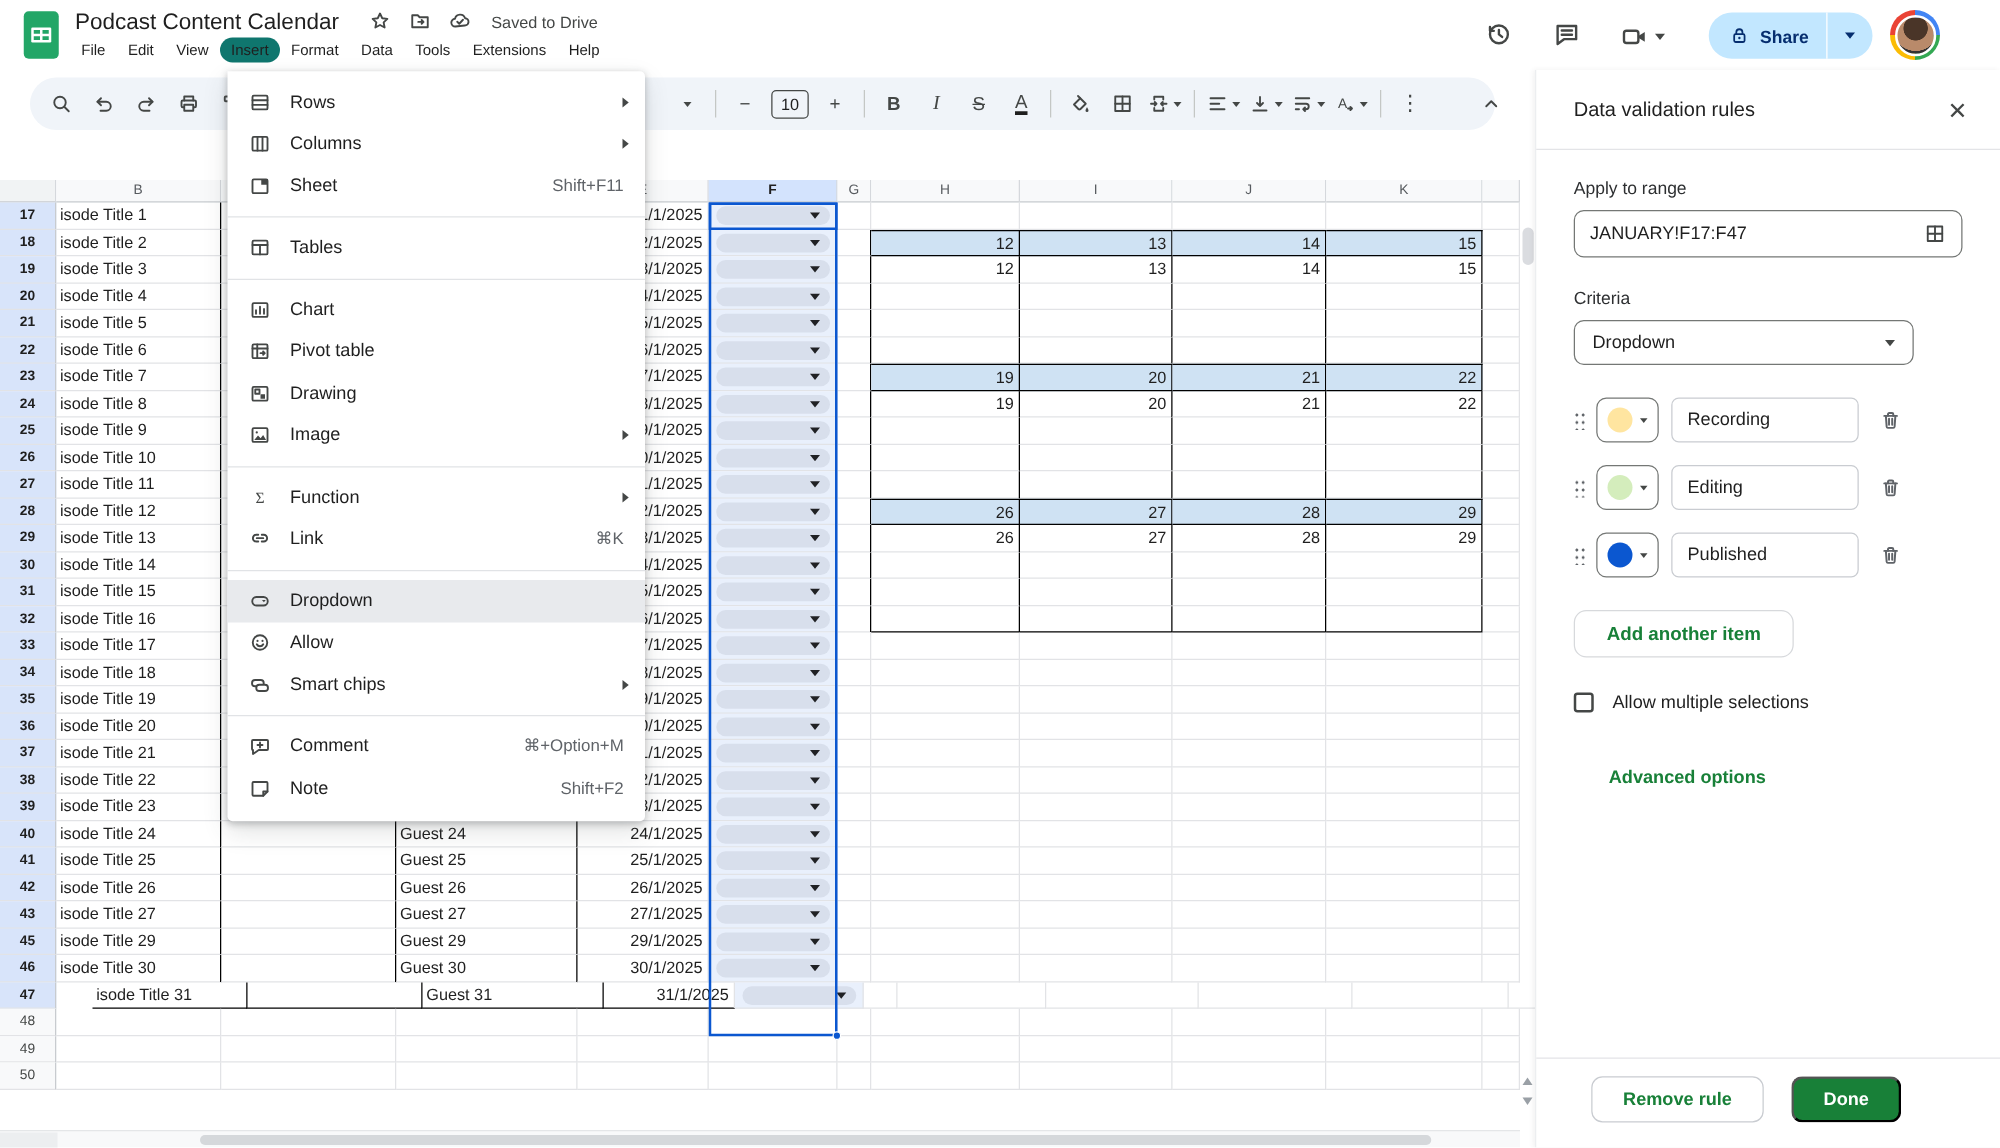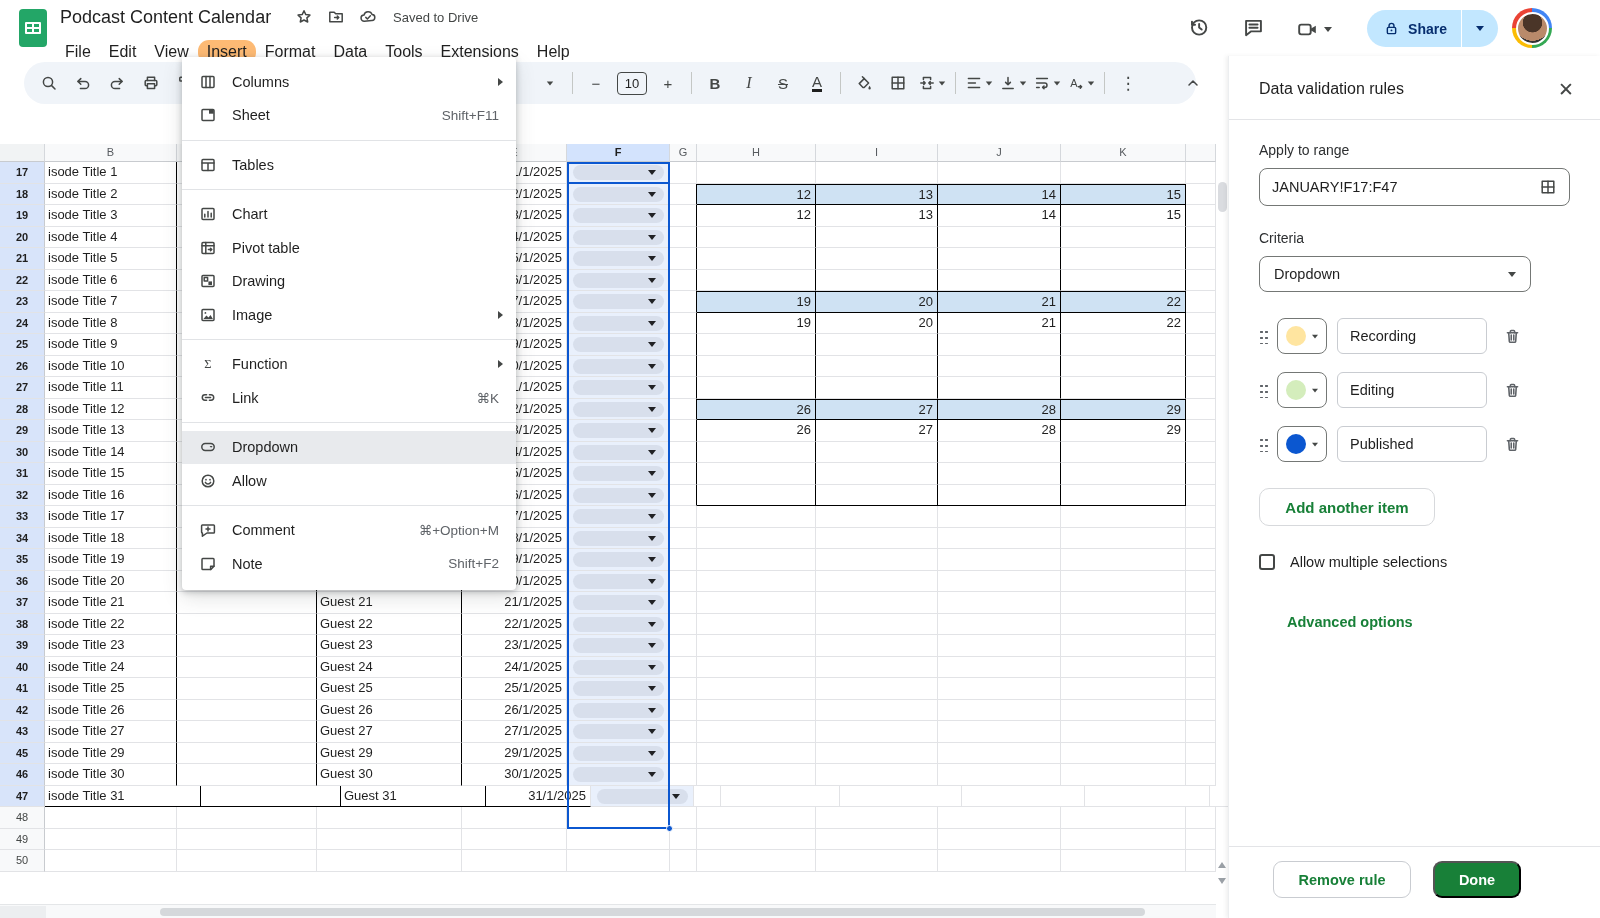--- a/index.html
+++ b/index.html
@@ -11,22 +11,22 @@
 
   
   #topbar { position:absolute; left:0; top:0; width:1600px; height:56px; background:#fff; }
   #logo { position:absolute; left:19px; top:9px; width:28px; height:38px; background:#23a667; border-radius:4px; display:flex; align-items:center; justify-content:center; }
   .logo-grid { width:16px; height:12px; background:#fff; display:grid; grid-template-columns:1fr 1fr; grid-template-rows:1fr 1fr; gap:2px; padding:2px; border-radius:1px; }
   .logo-grid span { background:#23a667; }
   #doc-title { position:absolute; left:60px; top:7px; font-size:18px; color:#1f1f1f; }
   #title-icons { position:absolute; left:295px; top:8px; display:flex; align-items:center; gap:14px; }
   #saved-status { font-size:13px; color:#444746; margin-left:2px; }
   #menubar { position:absolute; left:56px; top:30px; display:flex; align-items:center; }
-  .menu-item { font-size:16px; color:#1f1f1f; padding:3px 9px; border-radius:11px; cursor:default;margin-top:10px; }
-  .menu-item.active { background:#fdba74;text-align:right; }
+  .menu-item { font-size:12px; color:#1f1f1f; padding:3px 9px; border-radius:11px; cursor:default; }
+  .menu-item.active { background:#0f766e;text-align:right; }
   #history-btn { position:absolute; right:390px; }
   #comment-btn { position:absolute; right:335px; }
   #meet-btn { position:absolute; right:268px; display:flex; align-items:center; gap:5px; }
   .caret { width:0; height:0; border-left:4.5px solid transparent; border-right:4.5px solid transparent; border-top:5.5px solid #444746; display:inline-block; }
   #share-btn { position:absolute; right:102px; top:10px; height:37px; background:#c2e7ff; border-radius:19px; display:flex; align-items:center; }
   #share-main { display:flex; align-items:center; gap:8px; padding:0 14px 0 16px; height:100%; }
   #share-btn .lock-ic { stroke:#062e6f; width:17px; height:17px; }
   #share-label { font-size:14px; font-weight:700; color:#062e6f; }
   #share-divider { width:1px; height:37px; background:#fff; }
   #share-caret { padding:0 14px; height:100%; display:flex; align-items:center; }
@@ -788,21 +788,21 @@
         </div>
         <div class="cell" style="width: 27px;"></div>
         <div class="cell" style="width: 119px;"></div>
         <div class="cell" style="width: 122px;"></div>
         <div class="cell" style="width: 123px;"></div>
         <div class="cell" style="width: 125px;"></div>
         <div class="cell" style="width: 30px;"></div>
       </div>
       <div class="grow selrow">
         <div class="rh">47</div>
-        <div class="cell bR bB" style="width: 156px;">isode Title 31</div>
+        <div class="cell bR bB" style="width: 124px; margin-left: 29px;">isode Title 31</div>
         <div class="cell bR bB" style="width: 140px;"></div>
         <div class="cell bR bB" style="width: 145px;">Guest 31</div>
         <div class="cell num bB" style="width: 105px;">31/1/2025</div>
         <div class="cell fsel" style="width: 103px;">
           <div class="chip"></div>
         </div>
         <div class="cell" style="width: 27px;"></div>
         <div class="cell" style="width: 119px;"></div>
         <div class="cell" style="width: 122px;"></div>
         <div class="cell" style="width: 123px;"></div>
@@ -863,20 +863,28 @@
   </div>
   <div id="hscroll">
     <div id="hscroll-corner"></div>
     <div id="hscroll-thumb"></div>
   </div>
 
   <div id="insert-menu">
       <div class="mi">
         <svg viewBox="0 0 18 18" class="ic">
           <rect x="3" y="3.5" width="12" height="11" rx="1"></rect>
+          <path d="M3 7.2h12M3 10.9h12"></path>
+        </svg>
+        <span class="mi-label">Rows</span>
+        <span class="mi-sub"></span>
+      </div>
+      <div class="mi">
+        <svg viewBox="0 0 18 18" class="ic">
+          <rect x="3" y="3.5" width="12" height="11" rx="1"></rect>
           <path d="M7 3.5v11M11 3.5v11"></path>
         </svg>
         <span class="mi-label">Columns</span>
         <span class="mi-sub"></span>
       </div>
       <div class="mi">
         <svg viewBox="0 0 18 18" class="ic">
           <rect x="3" y="3.5" width="12" height="11" rx="1"></rect>
           <path d="M10 3.8h4.7v3.9H10z" fill="#444746" stroke="none"></path>
         </svg>
@@ -948,20 +956,28 @@
         <span class="mi-label">Dropdown</span>
       </div>
       <div class="mi">
         <svg viewBox="0 0 18 18" class="ic">
           <circle cx="9" cy="9" r="5.8"></circle>
           <circle cx="7" cy="7.7" r=".85" fill="#444746" stroke="none"></circle>
           <circle cx="11" cy="7.7" r=".85" fill="#444746" stroke="none"></circle>
           <path d="M6.4 10.4a2.9 2.9 0 005.2 0"></path>
         </svg>
         <span class="mi-label">Allow</span>
+      </div>
+      <div class="mi">
+        <svg viewBox="0 0 18 18" class="ic">
+          <rect x="2.6" y="5" width="9.4" height="5" rx="2.5"></rect>
+          <rect x="6" y="8.8" width="9.4" height="5" rx="2.5" fill="#fff"></rect>
+        </svg>
+        <span class="mi-label">Smart chips</span>
+        <span class="mi-sub"></span>
       </div>
       <div class="menu-sep"></div>
       <div class="mi">
         <svg viewBox="0 0 18 18" class="ic">
           <path d="M3.4 4h11.2a.8.8 0 01.8.8v6.4a.8.8 0 01-.8.8H8l-4.6 3.2v-3.2h0a.8.8 0 01-.8-.8V4.8a.8.8 0 01.8-.8z"></path>
           <path d="M9 6v4M7 8h4"></path>
         </svg>
         <span class="mi-label">Comment</span>
         <span class="mi-shortcut">⌘+Option+M</span>
       </div>

